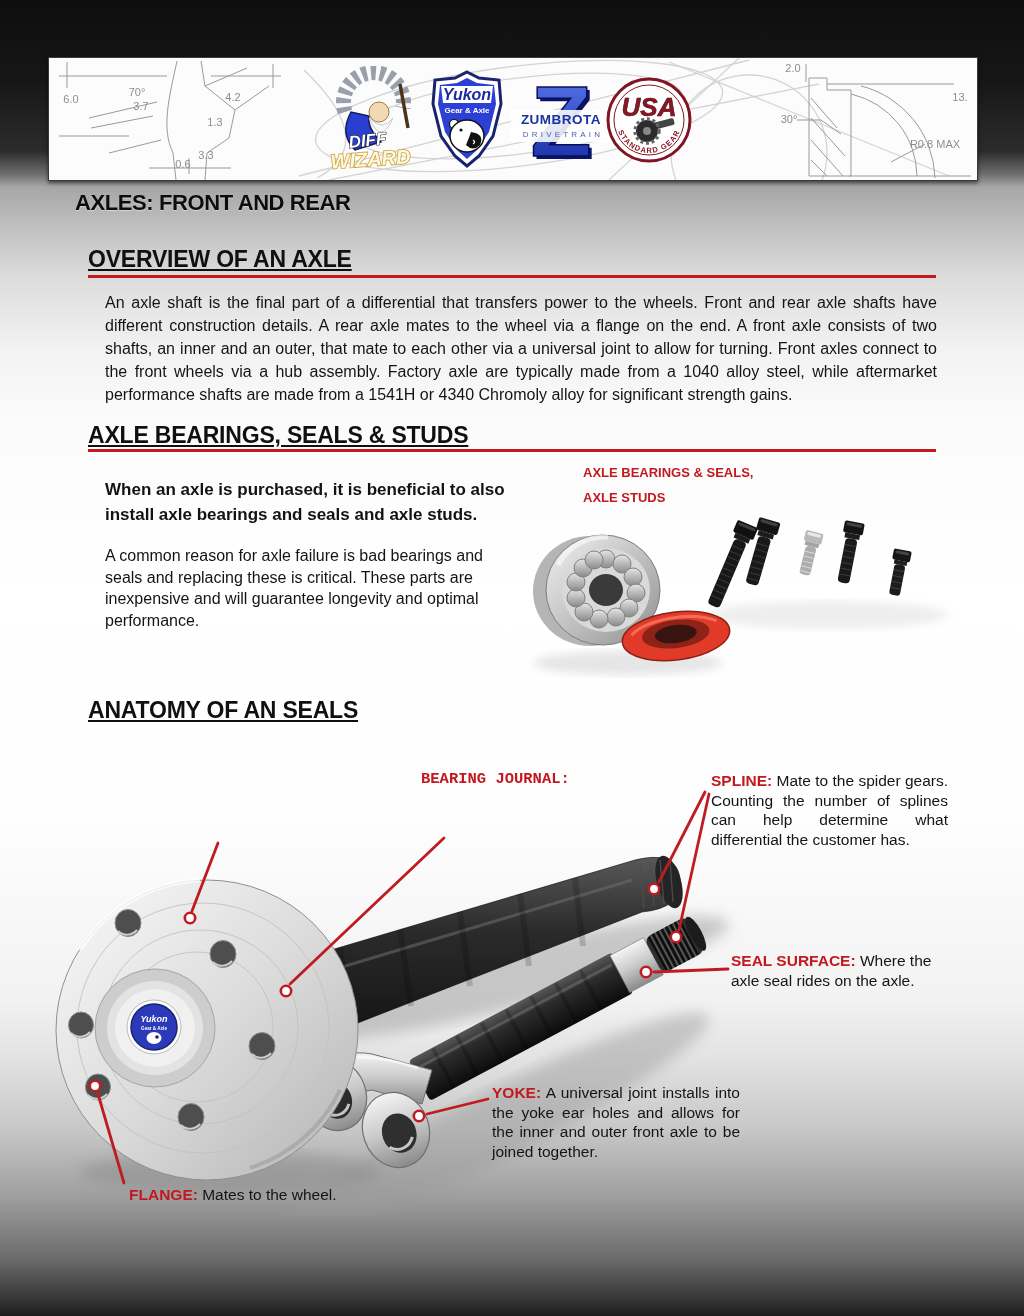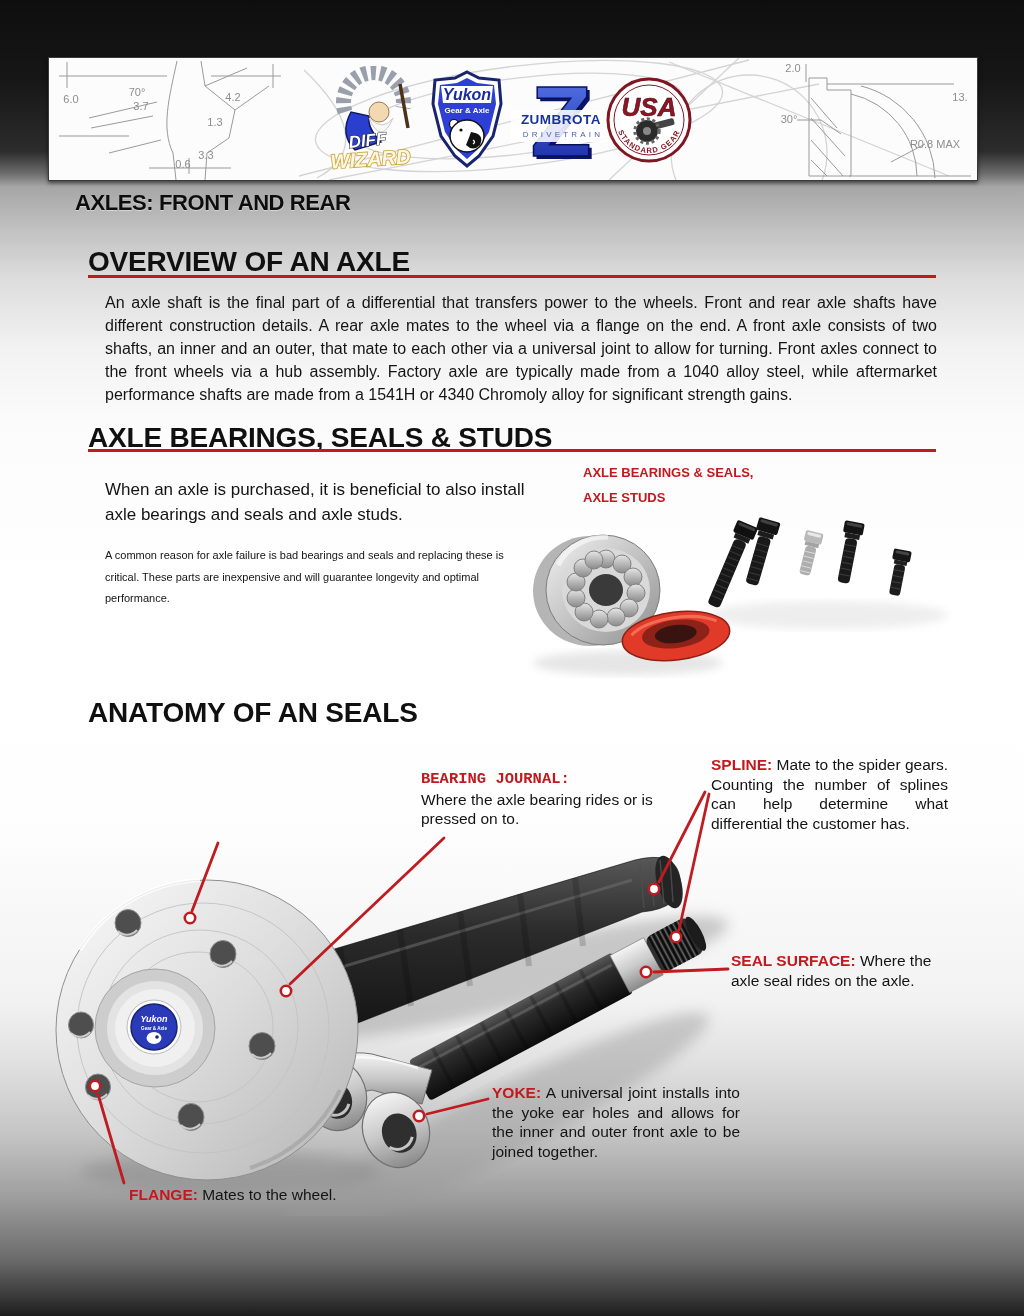--- a/index.html
+++ b/index.html
@@ -13,25 +13,25 @@
       #383838 98.6%, #1d1d1d 100%);}
   .abs{position:absolute;}
   
   .logo-strip{left:48px;top:57px;width:928px;height:122px;background:#fcfcfc;
     border:1px solid #3a3a3a;box-shadow:0 2px 4px rgba(0,0,0,.55);}
   .logo-strip svg{position:absolute;left:0;top:0;}
   .dimtxt{font-size:11px;fill:#8d8d8d;}
   
   .page-title{left:75px;top:190px;font-size:22px;font-weight:bold;color:#0d0d0d;
     letter-spacing:-0.4px;text-shadow:0 1px 1px rgba(255,255,255,.45);}
-  .sec-head{font-size:28px;font-weight:bold;color:#101010;letter-spacing:-0.2px;}
+  .sec-head{font-size:23px;font-weight:bold;color:#101010;letter-spacing:-0.2px;text-decoration:underline;}
   .red-rule{width:848px;height:3px;background:#c2191f;}
   .body-text{font-size:16px;line-height:23px;color:#141414;text-align:justify;}
-  .intro-bold{font-size:17px;line-height:24.5px;font-weight:normal;color:#131313;}
-  .body-small{font-size:11px;line-height:21.5px;color:#141414;}
+  .intro-bold{font-size:17px;line-height:24.5px;font-weight:bold;color:#131313;}
+  .body-small{font-size:16px;line-height:21.5px;color:#141414;}
   .photo-label{font-size:13px;font-weight:bold;color:#c2191f;line-height:25px;}
   
   .callout{font-size:15.5px;line-height:19.5px;color:#141414;}
   .callout .term{font-weight:bold;color:#c2191f;}
   .callout.just{text-align:justify;}
   .callout.term-block .term{display:block;font-family:Liberation Mono, monospace;}
   .nw{white-space:nowrap;}
 </style>
 </head>
 <body>
@@ -454,23 +454,23 @@
         <circle cx="246" cy="221" r="5.2"></circle>
       <circle cx="614" cy="119" r="5.2"></circle>
         <circle cx="636" cy="167" r="5.2"></circle>
       <circle cx="606" cy="202" r="5.2"></circle>
         <circle cx="379" cy="346" r="5.2"></circle>
       <circle cx="55" cy="316" r="5.2"></circle>
     </g>
   </svg>
 
   <div class="abs callout term-block" style="left:421px;top:770px;width:252px">
-    <span class="term">BEARING JOURNAL:</span><span> Where the axle bearing rides or is pressed on to.</span>
-  </div>
-  <div class="abs callout just" style="left:711px;top:755px;width:237px">
+    <span class="term">BEARING JOURNAL:</span>
+  </div>
+  <div class="abs callout just" style="left:711px;top:771px;width:237px">
     <span class="term">SPLINE:</span><span> Mate to the spider gears. Counting the number of splines can help determine what differential the customer has.</span>
   </div>
   <div class="abs callout" style="left:731px;top:951px;width:230px">
     <span class="term">SEAL SURFACE:</span><span> Where the axle seal rides on the axle.</span>
   </div>
   <div class="abs callout just" style="left:492px;top:1083px;width:248px">
     <span class="term">YOKE:</span><span> A universal joint installs into the yoke ear holes and allows for the inner and outer front axle to be joined together.</span>
   </div>
   <div class="abs callout nw" style="left:129px;top:1185px">
     <span class="term">FLANGE:</span><span> Mates to the wheel.</span>

